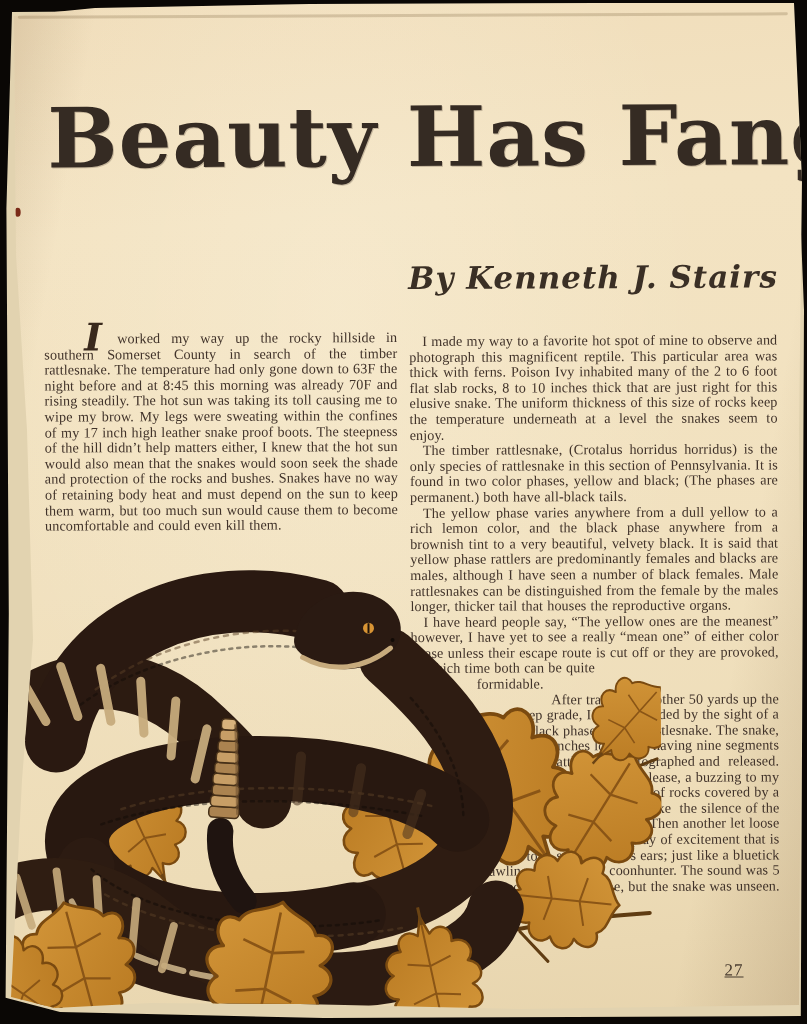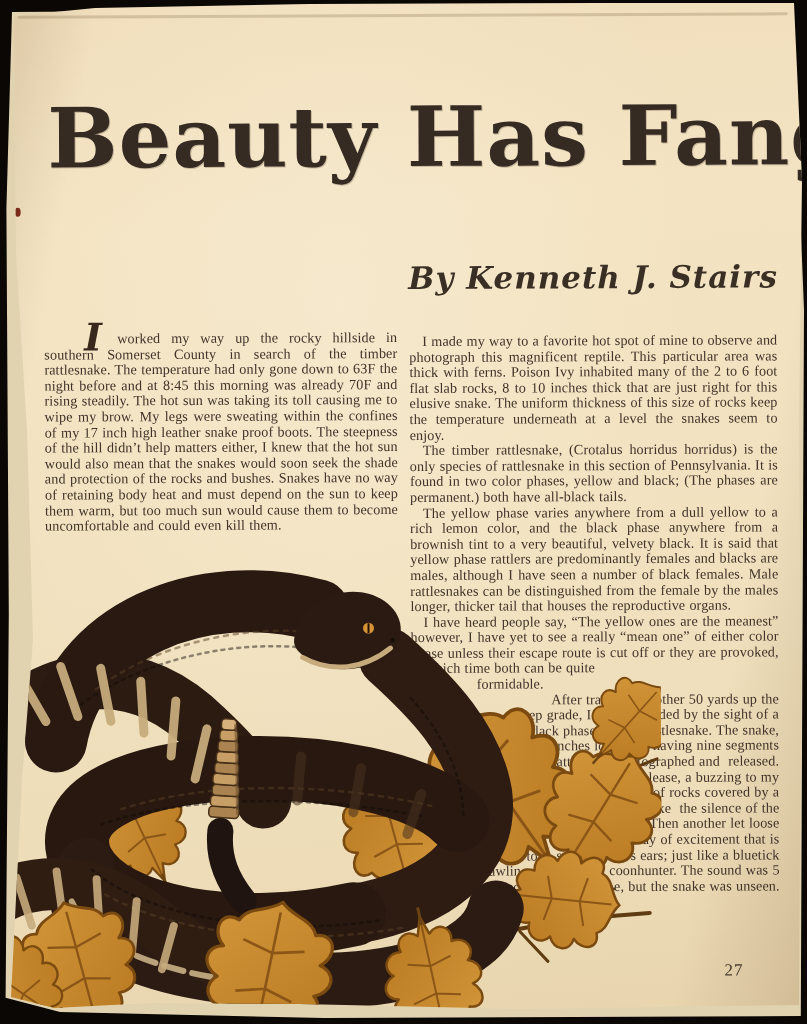--- a/index.html
+++ b/index.html
@@ -33,21 +33,21 @@
   .col-right{left:410px;top:334px;width:368px;}
   .col p{margin:0;}
   .rpara{text-indent:13px;}
   .dropcap{display:inline-block;font-family:"DejaVu Serif",serif;font-style:italic;font-weight:700;
     font-size:38px;line-height:0;vertical-align:-7px;margin:0 15px 0 40px;color:#39291c;}
   .wrapped{margin-top:0;}
   .wline{text-align:right;white-space:pre-wrap;}
   .wrapped div:nth-of-type(1){text-align:left;padding-left:66px;} 
 
   .pagenum{position:absolute;left:702px;top:962px;width:60px;text-align:center;
-    font-size:17px;color:#473a2e;letter-spacing:1px;}
+    font-size:17px;color:#473a2e;letter-spacing:1px;text-decoration:underline;}
 
   .illustration{position:absolute;left:0;top:568px;width:660px;height:447px;}
 </style>
 </head>
 <body>
 
 <div class="scene">
   <div class="under-page"></div>
   <div class="page">
     <div class="page-inner">

